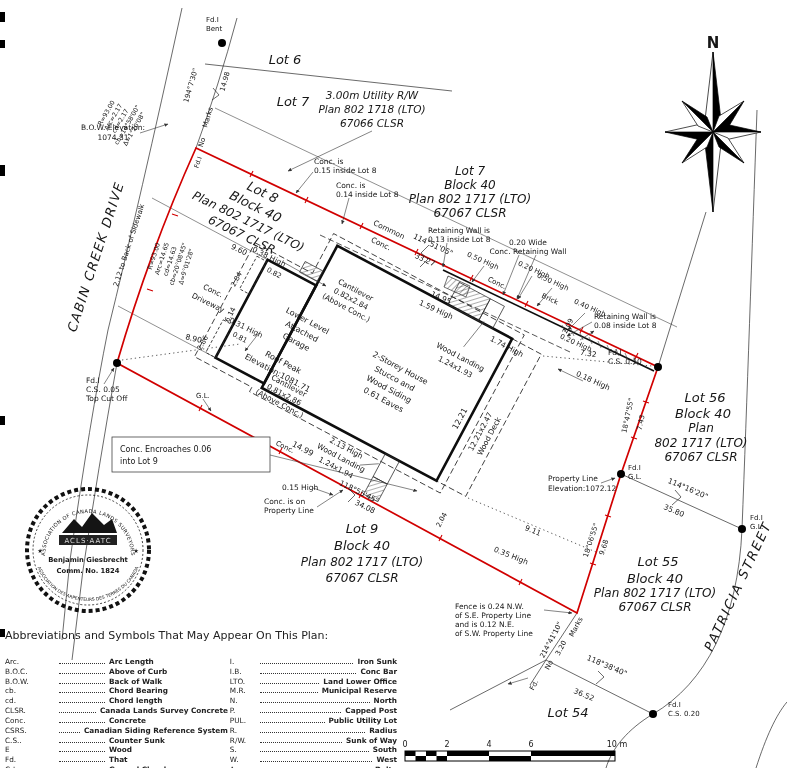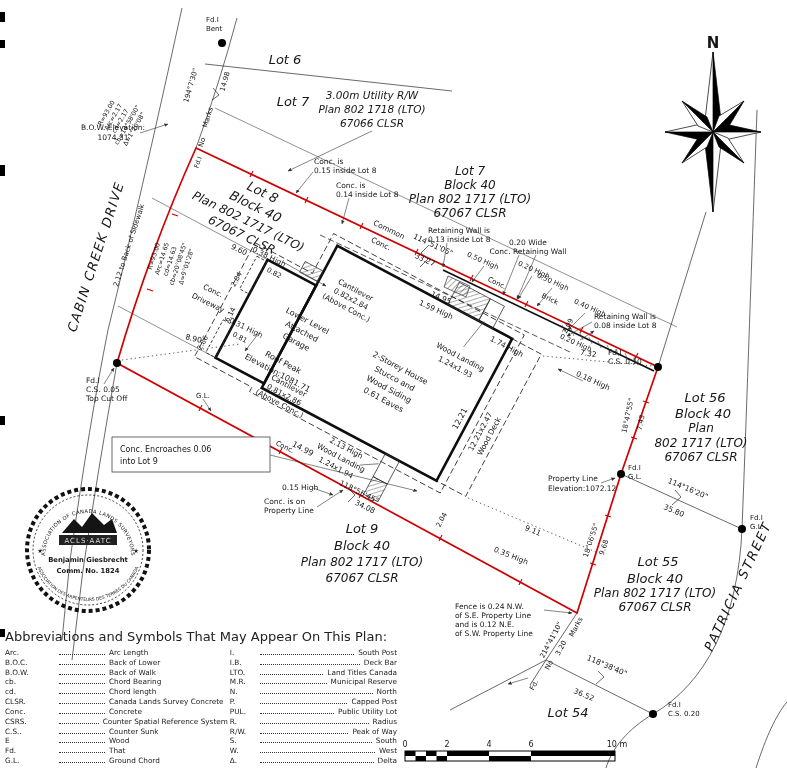--- a/index.html
+++ b/index.html
@@ -16,30 +16,30 @@
   .wall{stroke:#0e0e0e;stroke-width:1.7;fill:none}
   .dash{stroke:#2a2a2a;stroke-width:.8;fill:none;stroke-dasharray:6,3}
   .dashf{stroke:#2a2a2a;stroke-width:.8;fill:none;stroke-dasharray:3,2}
   .dotl{stroke:#333;stroke-width:.8;fill:none;stroke-dasharray:1.3,3}
   .red{stroke:#d10000;stroke-width:1.7;fill:none}
   .redt{stroke:#d10000;stroke-width:1.1;fill:none}
   .ldr{stroke:#333;stroke-width:.6;fill:none;marker-end:url(#arr)}
   .dotm{fill:#000}
   
   #abbr{position:absolute;left:5px;top:629px;width:392px;color:#222;}
-  #abbr .title{font-size:13px;margin-bottom:3px;}
+  #abbr .title{font-size:11px;margin-bottom:14px;}
   .cols{display:flex;justify-content:space-between;}
   .col1{width:224px;}
   .col2{width:168px;margin-left:2px;}
   .arow{display:flex;align-items:flex-end;height:9.85px;font-size:7.3px;}
   .arow .ab{flex:0 0 auto;}
   .col1 .ab{width:52px}.col2 .ab{width:28px}
   .arow .dots{flex:1;border-bottom:1.2px dotted #333;margin:0 4px 2px 2px;}
   .col1 .dots{max-width:46px}
-  .arow .ad{white-space:nowrap;}
+  .arow .ad{white-space:nowrap;font-weight:bold;}
   .edge{position:absolute;left:0;background:#000;width:5px;}
 </style>
 </head>
 <body>
 
 <div id="canvas">
 <svg width="787" height="768" viewBox="0 0 787 768">
 <defs>
   <marker id="arr" markerWidth="7" markerHeight="6" refX="6" refY="3" orient="auto">
     <path d="M0,0 L6.5,3 L0,6 Z" fill="#333"></path>
@@ -372,21 +372,21 @@
   <div class="cols">
     <div class="col1">
       <div class="arow">
             <span class="ab">Arc.</span>
             <span class="dots"></span>
             <span class="ad">Arc Length</span>
           </div>
       <div class="arow">
             <span class="ab">B.O.C.</span>
             <span class="dots"></span>
-            <span class="ad">Back of Lower</span>
+            <span class="ad">Above of Curb</span>
           </div>
       <div class="arow">
             <span class="ab">B.O.W.</span>
             <span class="dots"></span>
             <span class="ad">Back of Walk</span>
           </div>
       <div class="arow">
             <span class="ab">cb.</span>
             <span class="dots"></span>
             <span class="ad">Chord Bearing</span>
@@ -402,21 +402,21 @@
             <span class="ad">Canada Lands Survey Concrete</span>
           </div>
       <div class="arow">
             <span class="ab">Conc.</span>
             <span class="dots"></span>
             <span class="ad">Concrete</span>
           </div>
       <div class="arow">
             <span class="ab">CSRS.</span>
             <span class="dots"></span>
-            <span class="ad">Counter Spatial Reference System</span>
+            <span class="ad">Canadian Siding Reference System</span>
           </div>
       <div class="arow">
             <span class="ab">C.S..</span>
             <span class="dots"></span>
             <span class="ad">Counter Sunk</span>
           </div>
       <div class="arow">
             <span class="ab">E</span>
             <span class="dots"></span>
             <span class="ad">Wood</span>
@@ -429,31 +429,31 @@
       <div class="arow">
             <span class="ab">G.L.</span>
             <span class="dots"></span>
             <span class="ad">Ground Chord</span>
           </div>
     </div>
     <div class="col2">
       <div class="arow">
             <span class="ab">I.</span>
             <span class="dots"></span>
-            <span class="ad">South Post</span>
+            <span class="ad">Iron Sunk</span>
           </div>
       <div class="arow">
             <span class="ab">I.B.</span>
             <span class="dots"></span>
-            <span class="ad">Deck Bar</span>
+            <span class="ad">Conc Bar</span>
           </div>
       <div class="arow">
             <span class="ab">LTO.</span>
             <span class="dots"></span>
-            <span class="ad">Land Titles Canada</span>
+            <span class="ad">Land Lower Office</span>
           </div>
       <div class="arow">
             <span class="ab">M.R.</span>
             <span class="dots"></span>
             <span class="ad">Municipal Reserve</span>
           </div>
       <div class="arow">
             <span class="ab">N.</span>
             <span class="dots"></span>
             <span class="ad">North</span>
@@ -469,21 +469,21 @@
             <span class="ad">Public Utility Lot</span>
           </div>
       <div class="arow">
             <span class="ab">R.</span>
             <span class="dots"></span>
             <span class="ad">Radius</span>
           </div>
       <div class="arow">
             <span class="ab">R/W.</span>
             <span class="dots"></span>
-            <span class="ad">Peak of Way</span>
+            <span class="ad">Sunk of Way</span>
           </div>
       <div class="arow">
             <span class="ab">S.</span>
             <span class="dots"></span>
             <span class="ad">South</span>
           </div>
       <div class="arow">
             <span class="ab">W.</span>
             <span class="dots"></span>
             <span class="ad">West</span>

